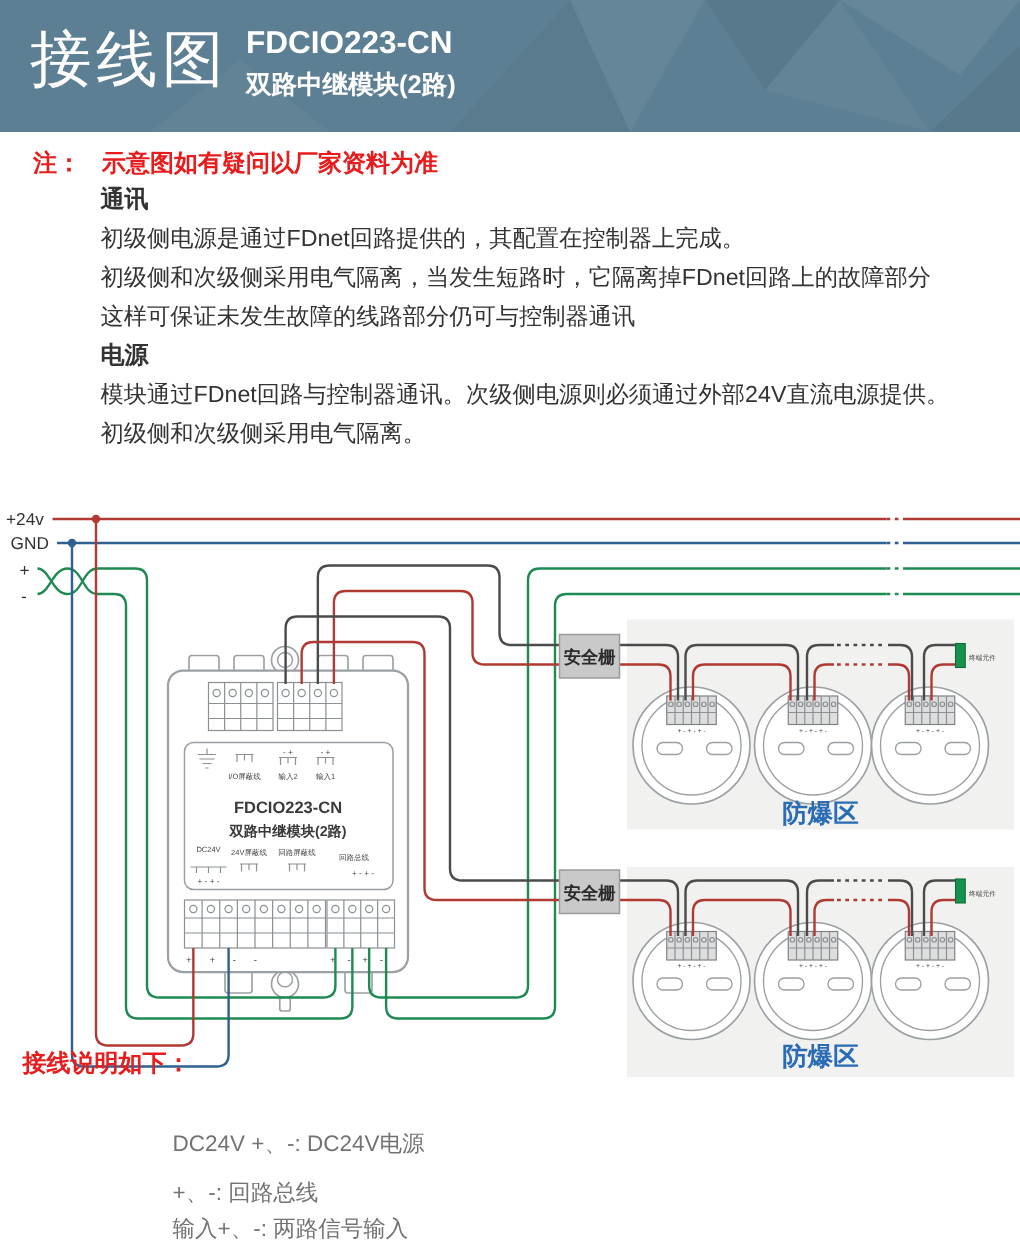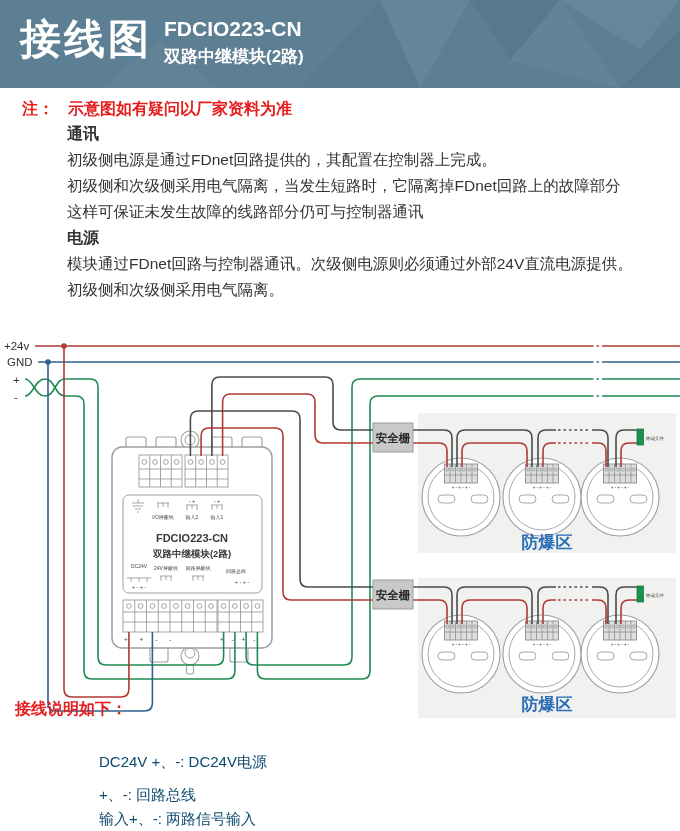--- a/index.html
+++ b/index.html
@@ -9,21 +9,21 @@
     color:var(--text_dark,#333);
     overflow:hidden;
   }
   
   .header{
     position:absolute;left:0;top:0;width:680px;height:88px;
     background:var(--header_bg,#5d7f93);
   }
   .header svg{position:absolute;left:0;top:0;}
   .header .title{
-    position:absolute;left:20px;top:12px;font-size:41px;font-weight:700;
+    position:absolute;left:20px;top:12px;font-size:41px;font-weight:400;
     color:#ffffff;letter-spacing:3px;
   }
   .header .model{
     position:absolute;left:164px;top:17px;font-size:21px;font-weight:600;color:#ffffff;
   }
   .header .subtitle{
     position:absolute;left:164px;top:45px;font-size:17px;font-weight:600;color:#ffffff;
   }
   
   .note{
@@ -33,21 +33,21 @@
   }
   .note .prefix{margin-right:14px;}
   .sections{position:absolute;left:22px;top:121px;width:640px;margin-left:45px;}
   .sections div{height:26px;line-height:26px;font-size:15.5px;}
   .sections .hd{font-weight:700;font-size:16px;}
   
   .legend-title{
     position:absolute;left:15px;top:699px;font-size:16px;font-weight:700;
     color:var(--note_red,#e81c1c);
   }
-  .legend-item{position:absolute;left:99px;font-size:15px;color:#0c4a6e;text-align:center;}
+  .legend-item{position:absolute;left:115px;font-size:15px;color:#737373;text-align:center;}
   .li1{top:753px;} .li2{top:786px;} .li3{top:810px;}
   
   svg.diagram{position:absolute;left:0;top:0;}
   .w-red{stroke:var(--wire_red,#b03a33);fill:none;stroke-width:1.6;}
   .w-blue{stroke:var(--wire_blue,#2e6090);fill:none;stroke-width:1.6;}
   .w-green{stroke:var(--wire_green,#1e8a52);fill:none;stroke-width:1.6;}
   .w-dark{stroke:var(--wire_dark,#4b4b4b);fill:none;stroke-width:1.6;}
   .dotted{stroke-dasharray:2.5,3;}
   .outline{stroke:var(--module_outline,#9aa0a4);fill:#ffffff;}
   .outline-nf{stroke:var(--module_outline,#9aa0a4);fill:none;}

